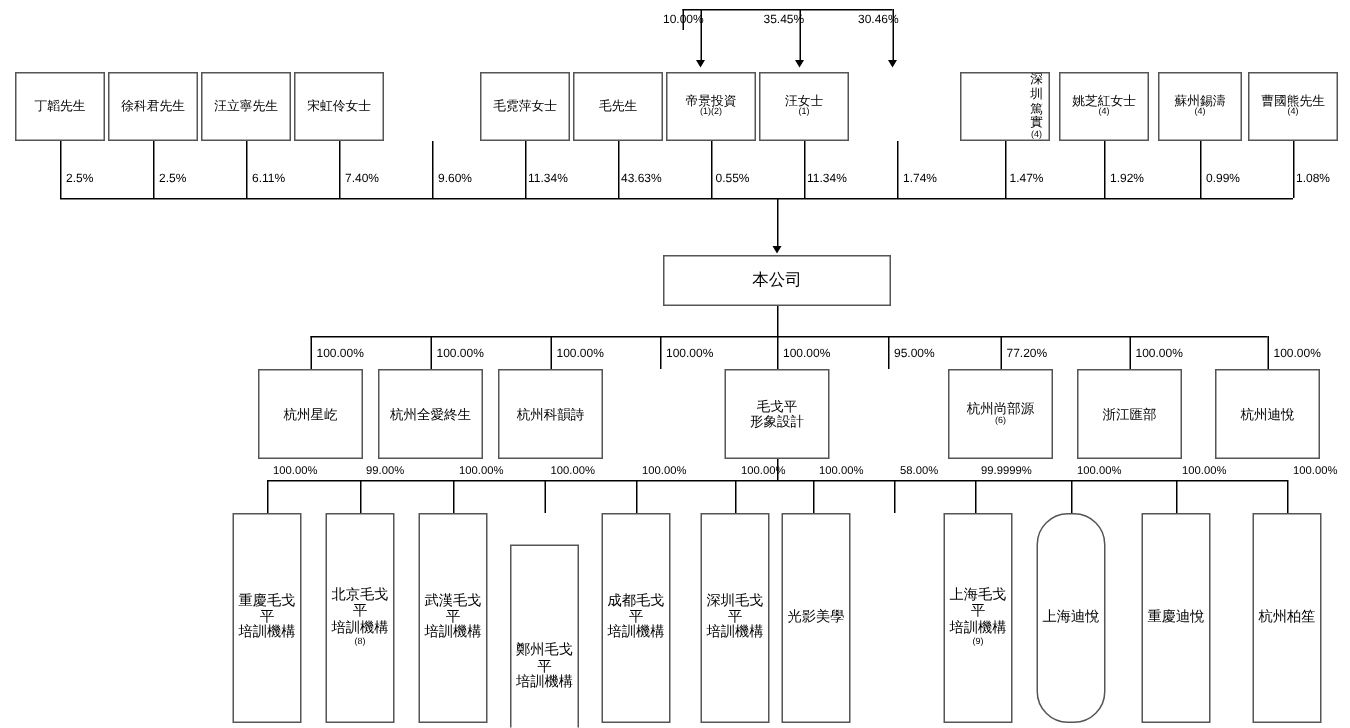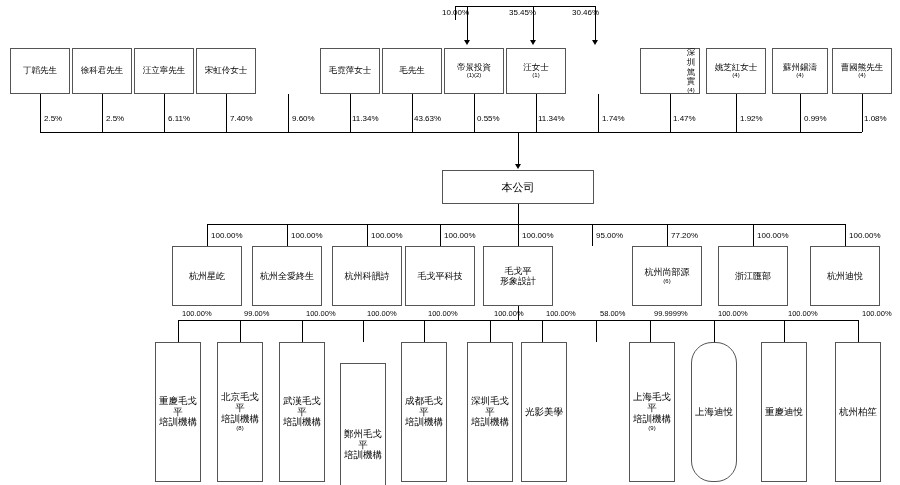--- a/index.html
+++ b/index.html
@@ -189,23 +189,20 @@
 
   <div class="box tier2" style="left:172px;top:246px;width:70px;">
     <span>杭州星屹</span>
   </div>
   <div class="box tier2" style="left:252px;top:246px;width:70px;">
     <span>杭州全愛終生</span>
   </div>
   <div class="box tier2" style="left:332px;top:246px;width:70px;">
     <span>杭州科韻詩</span>
   </div>
-  <div class="box tier2" style="left:405px;top:246px;width:70px;">
-    <span>毛戈平科技</span>
-  </div>
   <div class="box tier2" style="left:483px;top:246px;width:70px;">
     <span style="white-space:pre-line;">毛戈平
 形象設計</span>
   </div>
   <div class="box tier2" style="left:632px;top:246px;width:70px;">
     <span>
         <span>杭州尚部源</span>
         <span class="sup">(6)</span>
       </span>
   </div>

